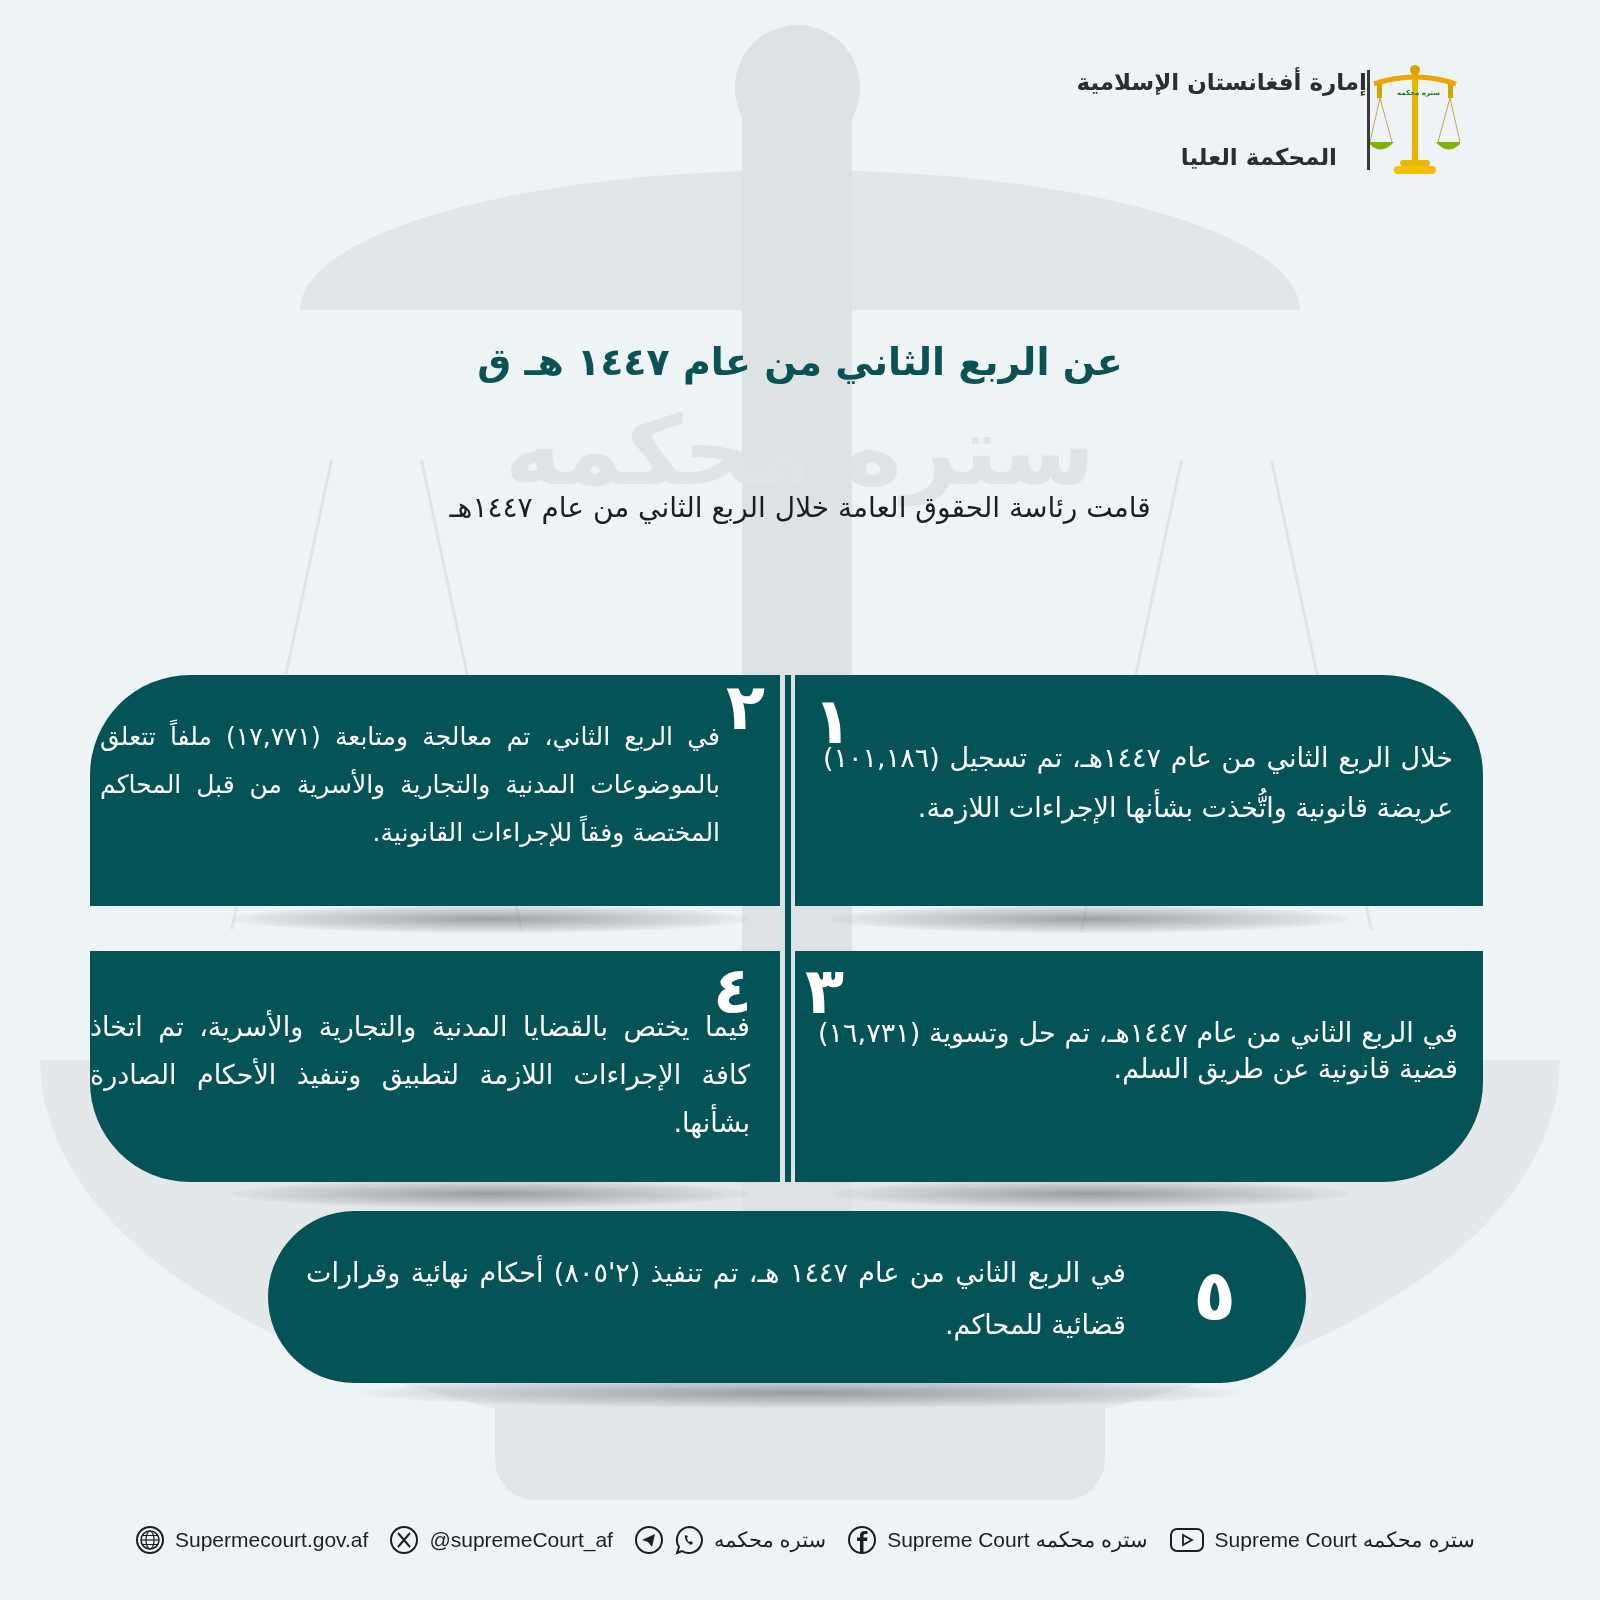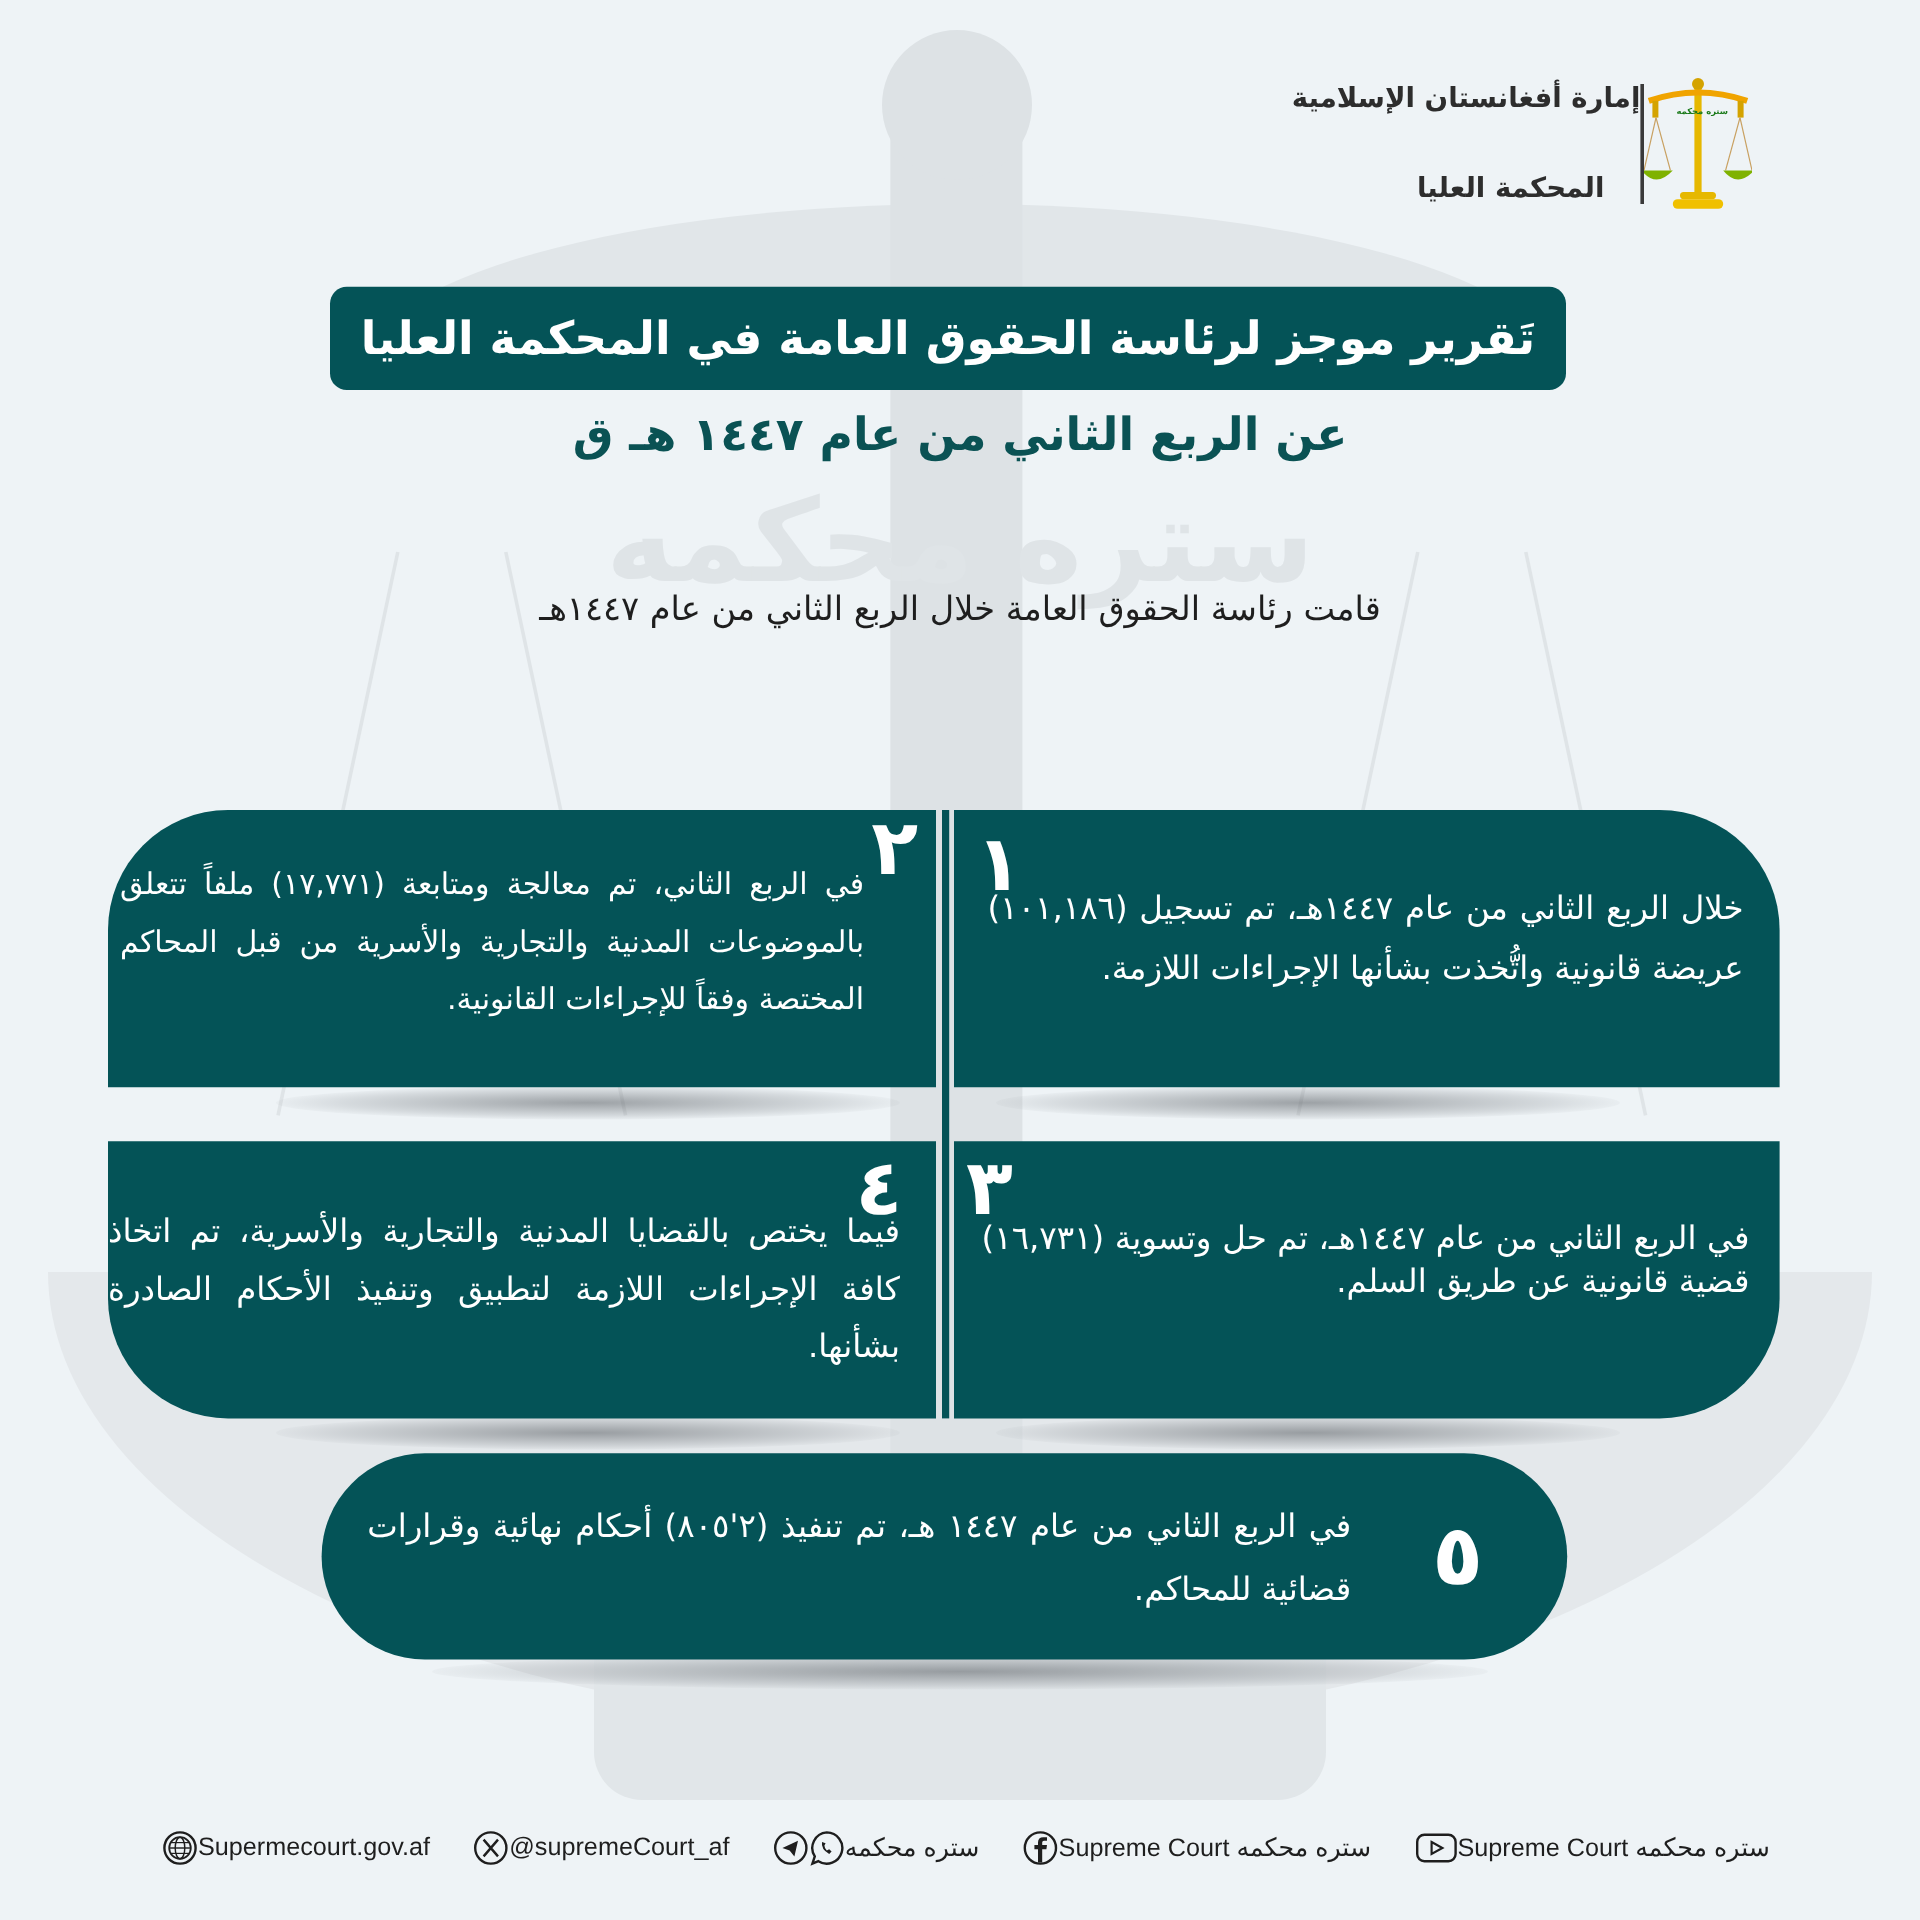--- a/index.html
+++ b/index.html
@@ -80,21 +80,21 @@
     position: absolute; height: 28px; border-radius: 50%;
     background: radial-gradient(ellipse at center, rgba(90,95,100,0.55) 0%, rgba(140,145,150,0.25) 55%, rgba(238,243,246,0) 75%);
   }
 
   
   .footer {
     position: absolute; left: 135px; top: 1522px; width: 1340px; height: 36px;
     display: flex; align-items: center; justify-content: space-between; direction: ltr;
     font-family: "Liberation Sans", sans-serif; font-size: 21px; color: #1e1e1e;
   }
-  .f-item { display: flex; align-items: center; white-space: nowrap; }
+  .f-item { display: flex; align-items: center; gap: 10px; white-space: nowrap; }
   .f-ico { width: 30px; height: 30px; display: inline-flex; align-items: center; justify-content: center; }
 </style>
 </head>
 <body>
 
 <div class="canvas">
 
   <div class="wm wm-bowl"></div>
   <div class="wm wm-arm"></div>
   <div class="wm wm-post"></div>
@@ -123,23 +123,20 @@
       <line x1="80" y1="36" x2="68" y2="80" stroke="#c8a060" stroke-width="1"></line>
       <line x1="80" y1="36" x2="90" y2="80" stroke="#c8a060" stroke-width="1"></line>
       <path d="M-2 80 Q10 95 24 80 Z" fill="#7fb200"></path>
       <path d="M66 80 Q78 95 92 80 Z" fill="#7fb200"></path>
       <rect x="30" y="98" width="30" height="6" rx="3" fill="#e6b800"></rect>
       <rect x="24" y="104" width="42" height="8" rx="4" fill="#f0c000"></rect>
       <text x="27" y="33" font-size="7" fill="#1a7a1a" font-weight="bold">ستره محکمه</text>
     </svg>
   </div>
 
-  <div class="title-bar">
-    <span>تَقرير موجز لرئاسة الحقوق العامة في المحكمة العليا</span>
-  </div>
   <div class="subtitle">عن الربع الثاني من عام ١٤٤٧ هـ ق</div>
 
   <div class="intro">
     <div>قامت رئاسة الحقوق العامة خلال الربع الثاني من عام ١٤٤٧هـ</div>
   </div>
 
   <div class="shadow" style="left:230px;top:905px;width:520px;"></div>
   <div class="shadow" style="left:830px;top:905px;width:520px;"></div>
   <div class="shadow" style="left:230px;top:1180px;width:520px;"></div>
   <div class="shadow" style="left:830px;top:1180px;width:520px;"></div>

